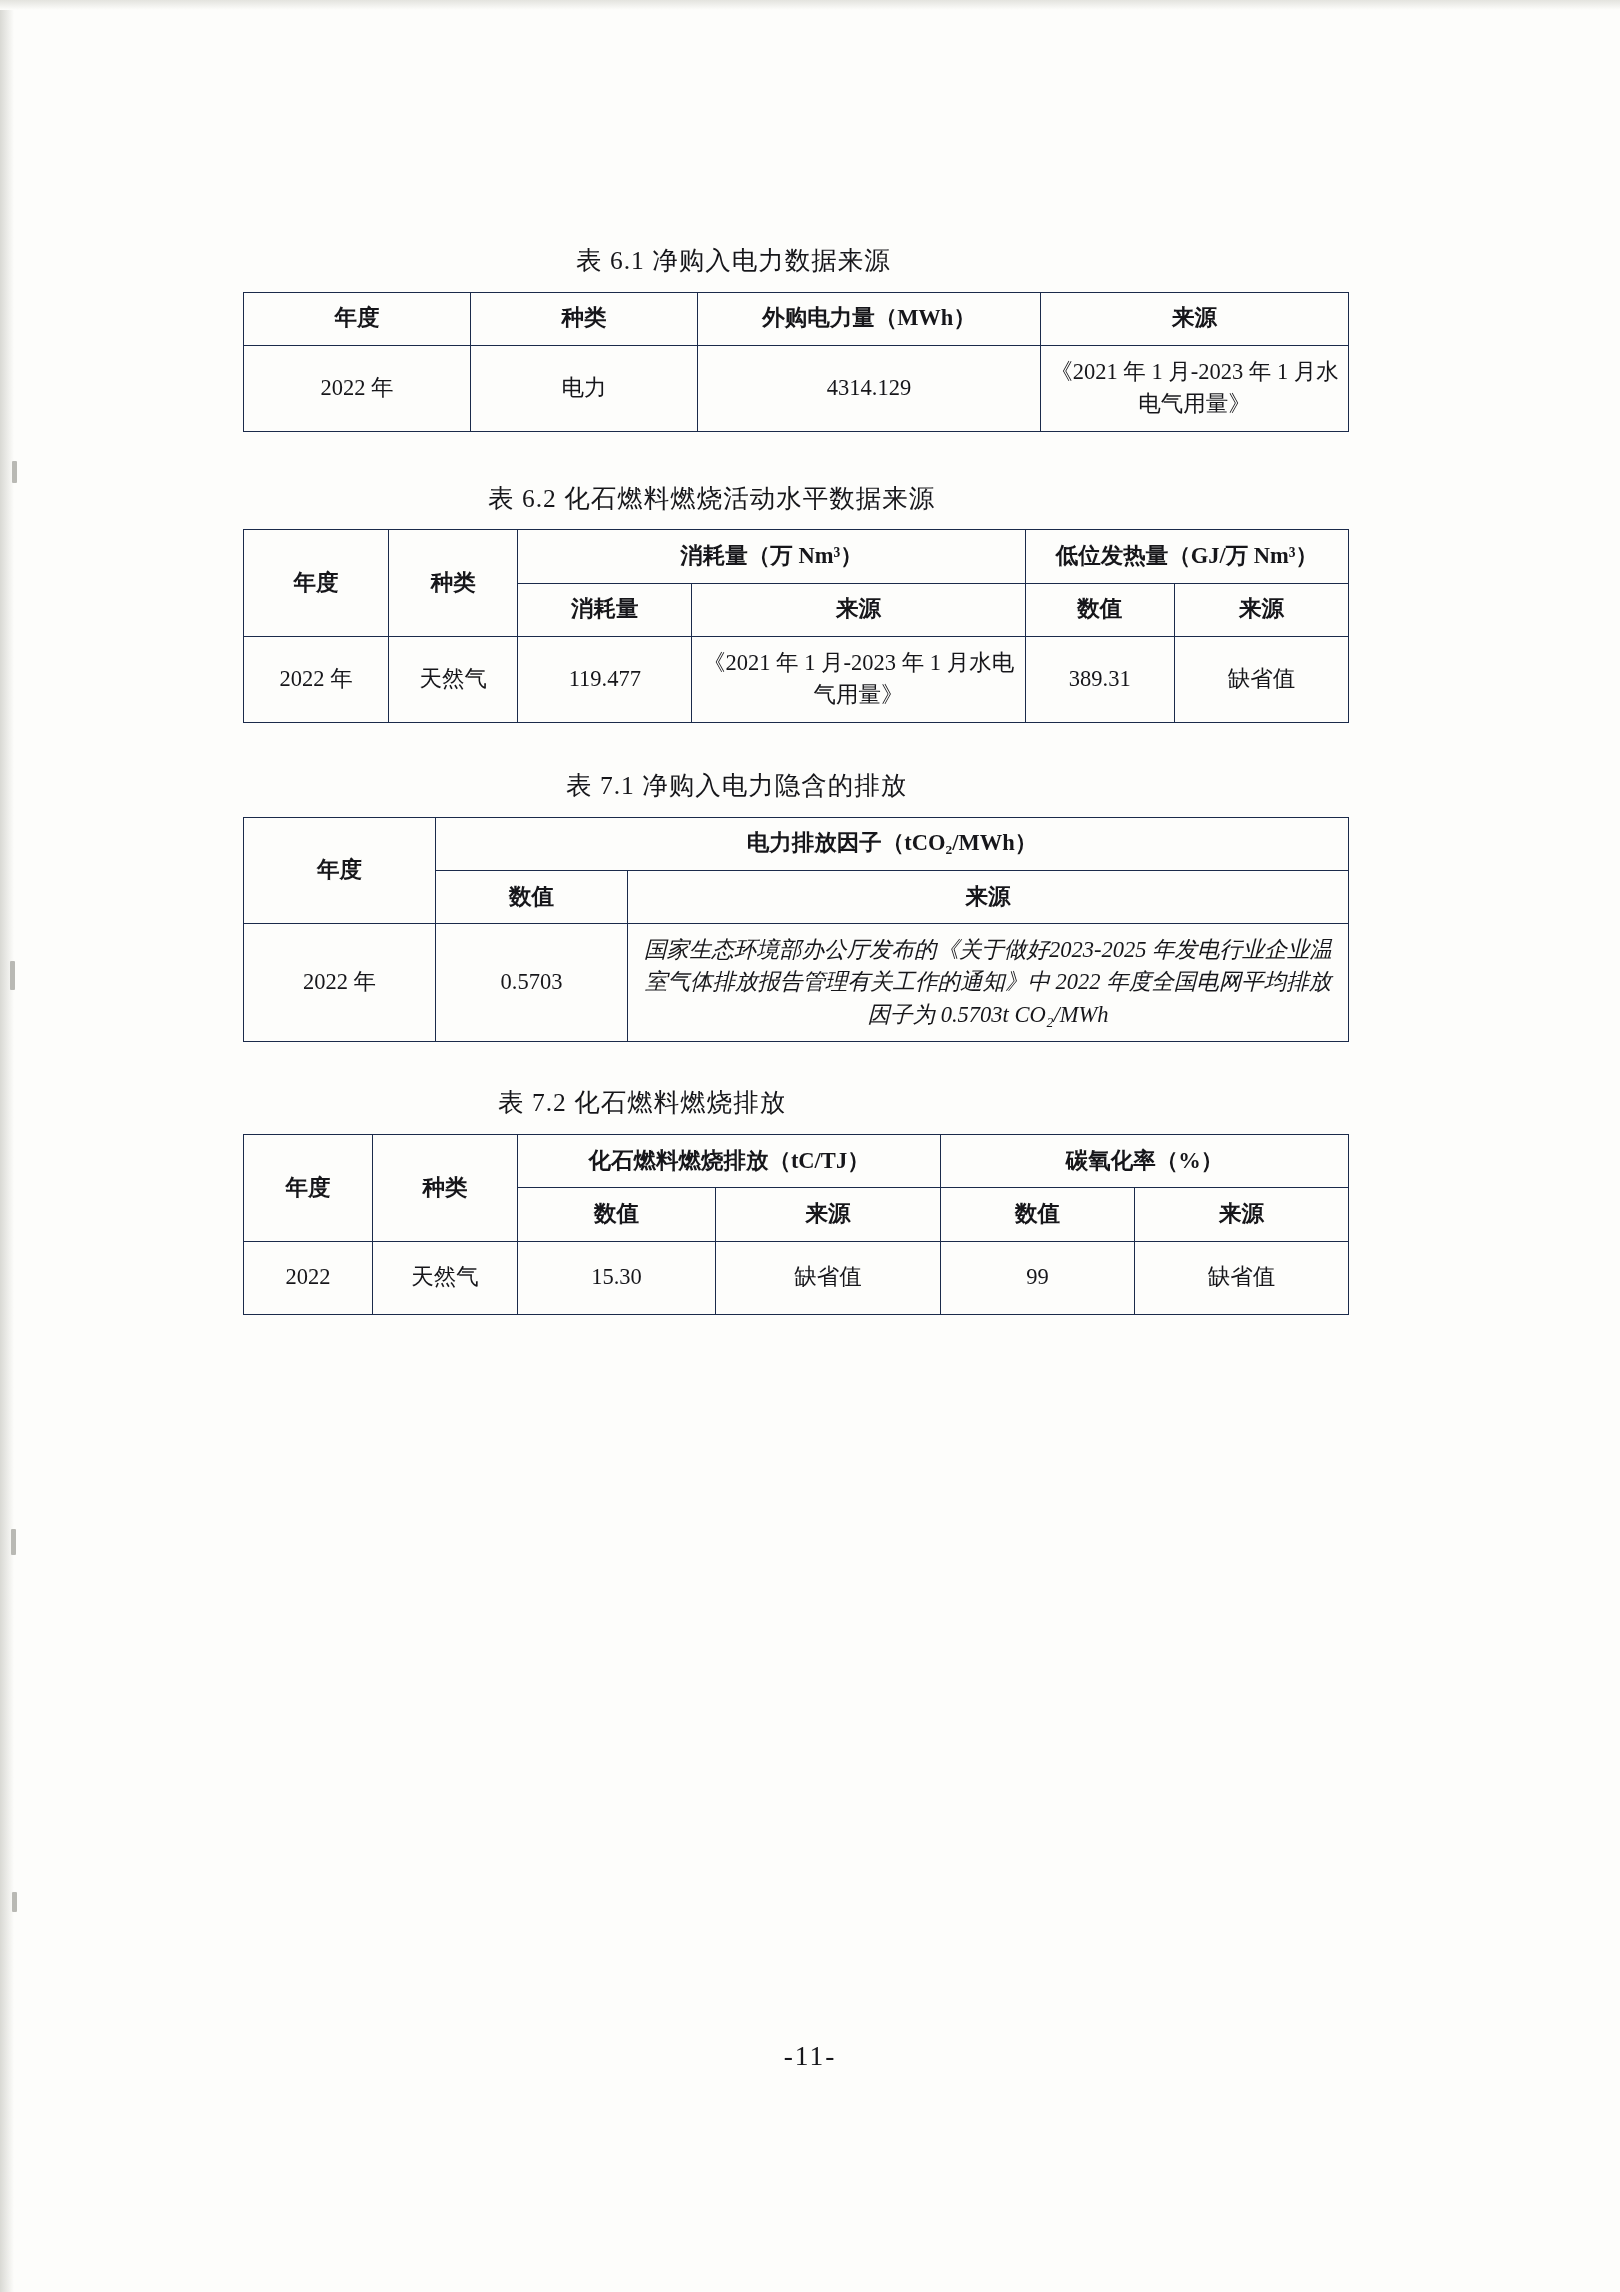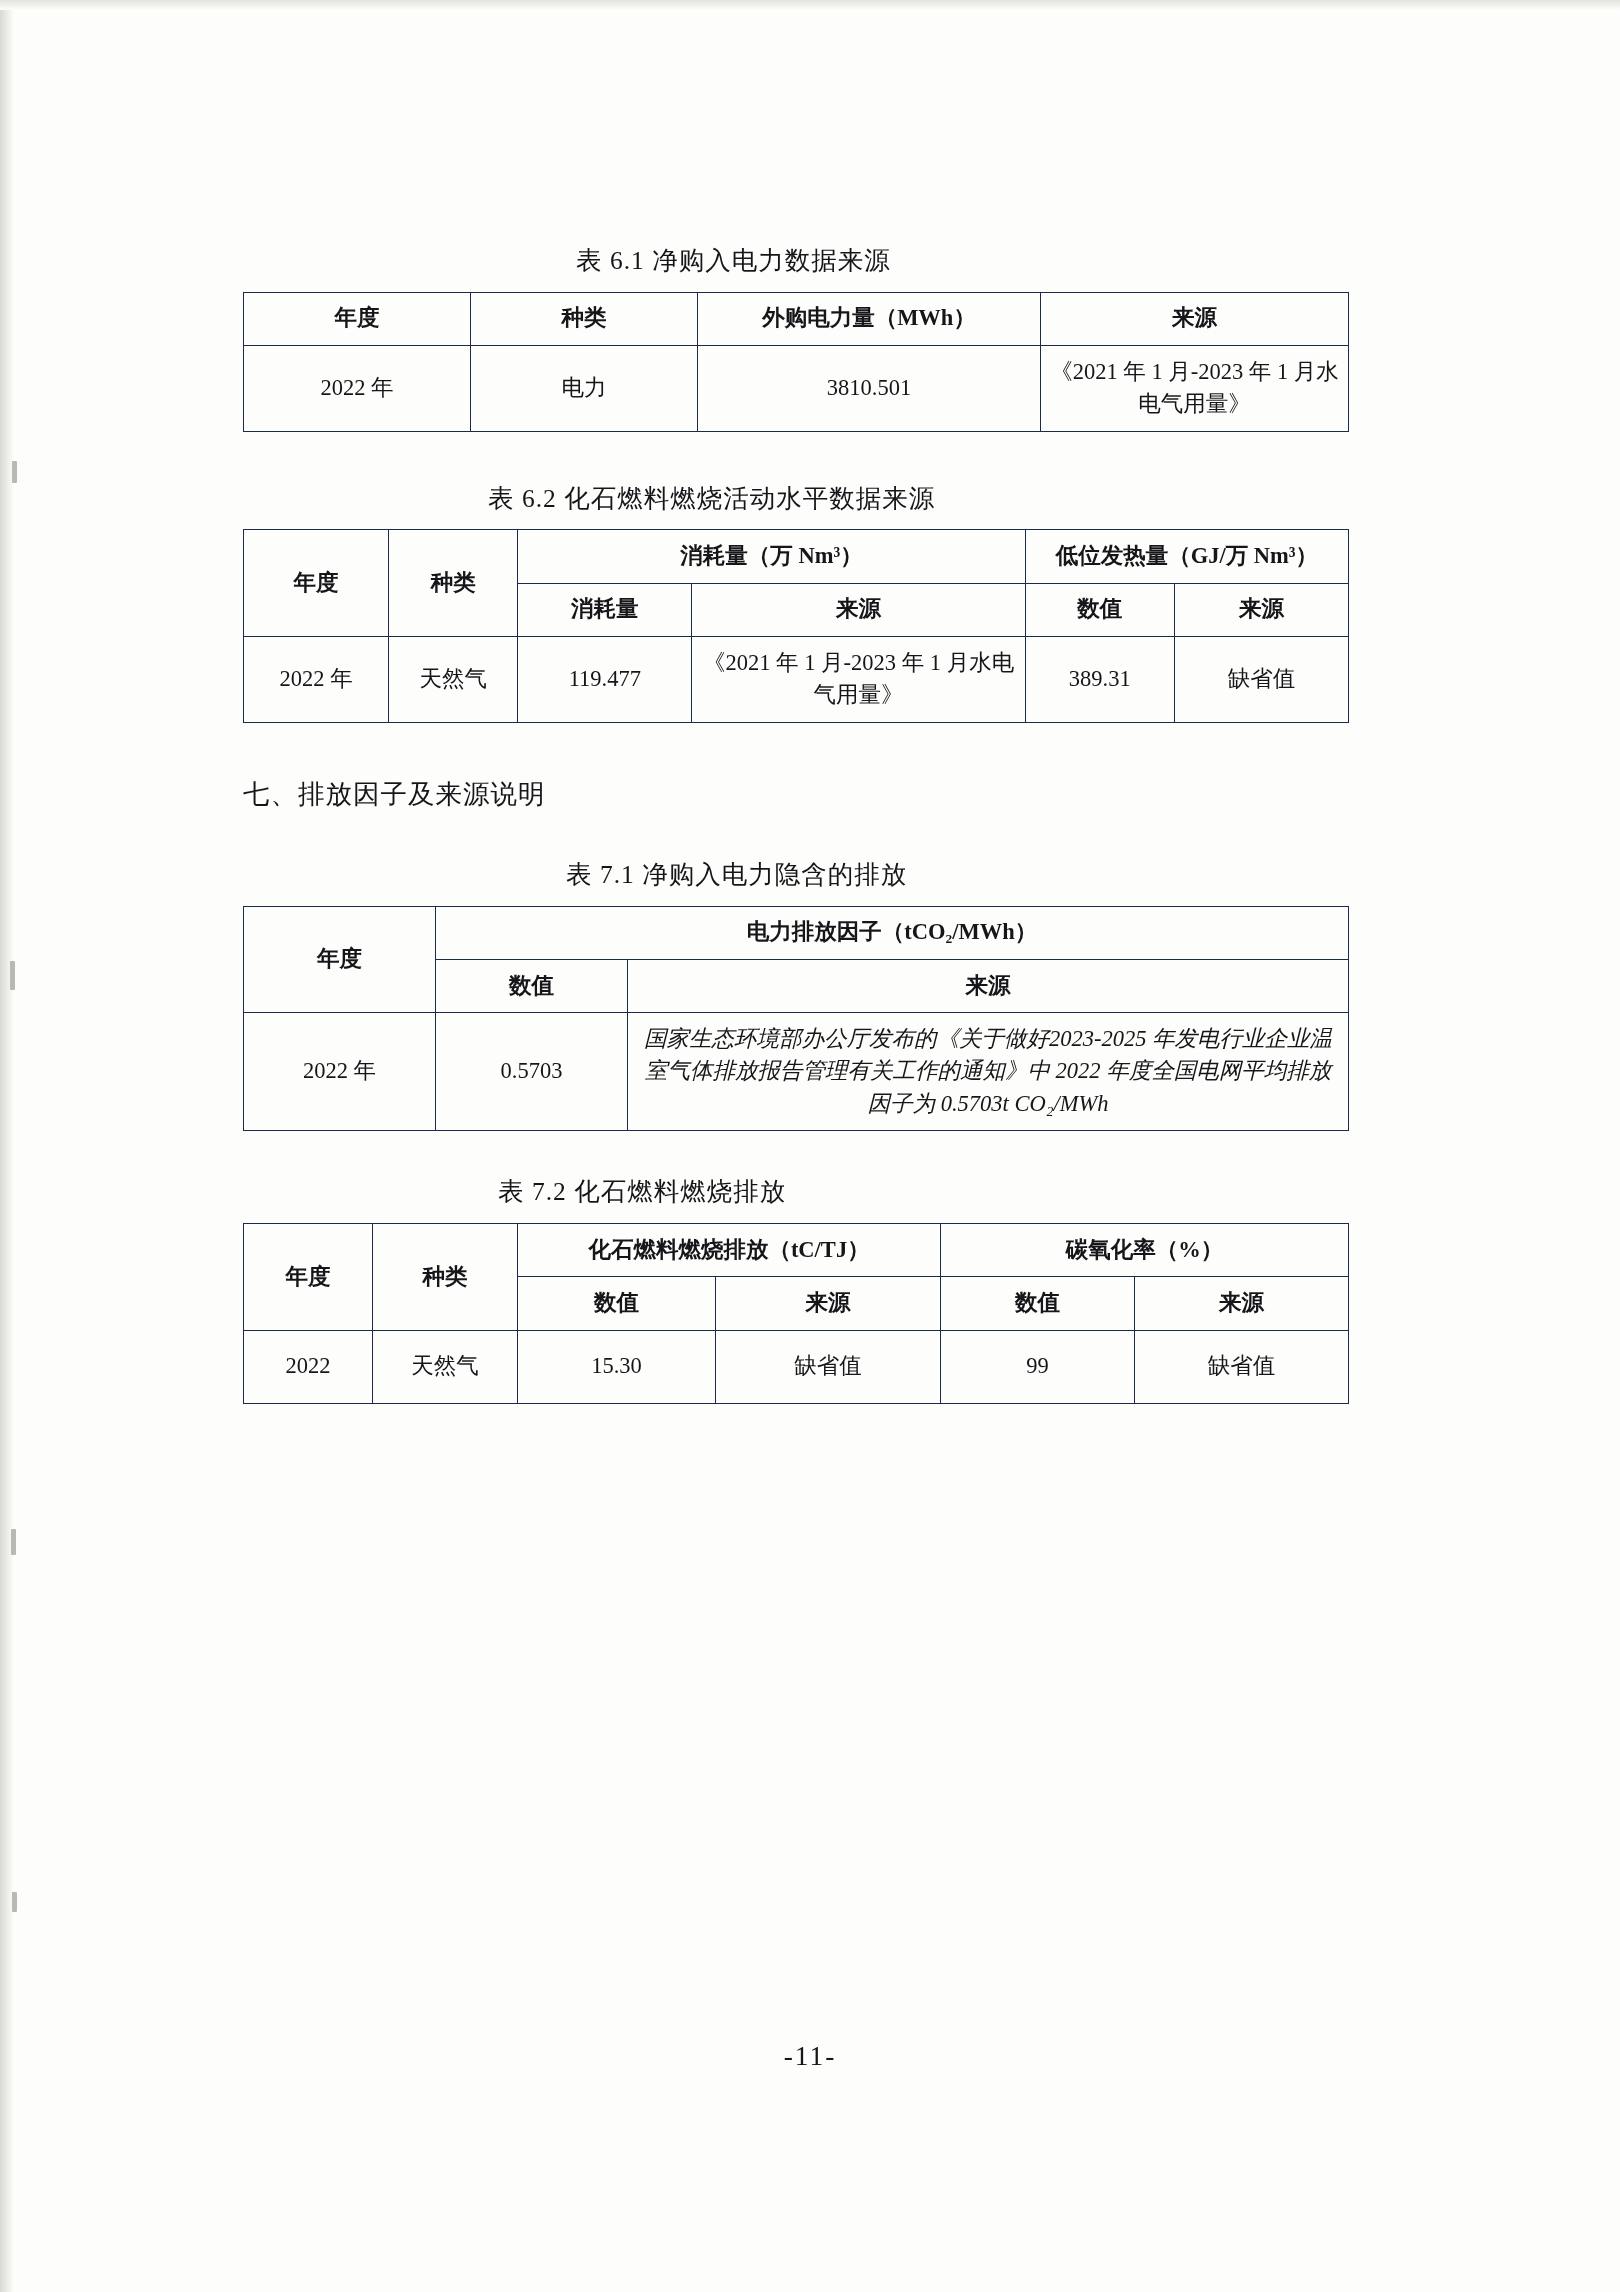--- a/index.html
+++ b/index.html
@@ -124,21 +124,21 @@
       <tbody>
         <tr>
           <th>年度</th>
           <th>种类</th>
           <th>外购电力量（MWh）</th>
           <th>来源</th>
         </tr>
         <tr class="tall">
           <td>2022 年</td>
           <td>电力</td>
-          <td>3810.501</td>
+          <td>4314.129</td>
           <td>《2021 年 1 月-2023 年 1 月水电气用量》</td>
         </tr>
       </tbody>
     </table>
 
     <div class="gap-a"></div>
 
     <div class="tbl-caption cap-indent-2">表 6.2   化石燃料燃烧活动水平数据来源</div>
     <table class="doc">
       <colgroup>
@@ -166,21 +166,20 @@
           <td>2022 年</td>
           <td>天然气</td>
           <td>119.477</td>
           <td>《2021 年 1 月-2023 年 1 月水电气用量》</td>
           <td>389.31</td>
           <td>缺省值</td>
         </tr>
       </tbody>
     </table>
 
-    <div class="sec-head">七、排放因子及来源说明</div>
 
     <div class="gap-b"></div>
 
     <div class="tbl-caption cap-indent-3">表 7.1   净购入电力隐含的排放</div>
     <table class="doc">
       <colgroup>
         <col style="width:192px">
         <col style="width:192px">
         <col style="width:721px">
       </colgroup>

